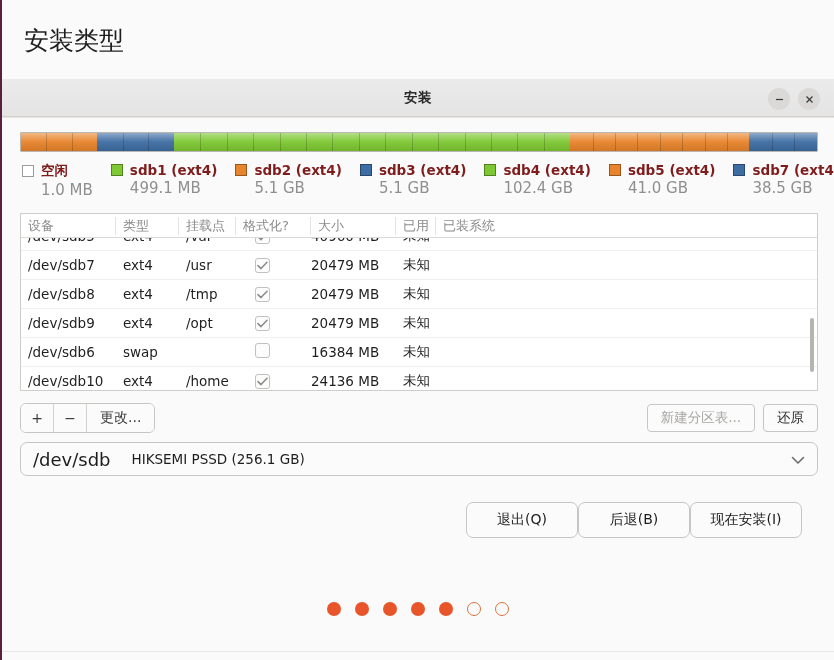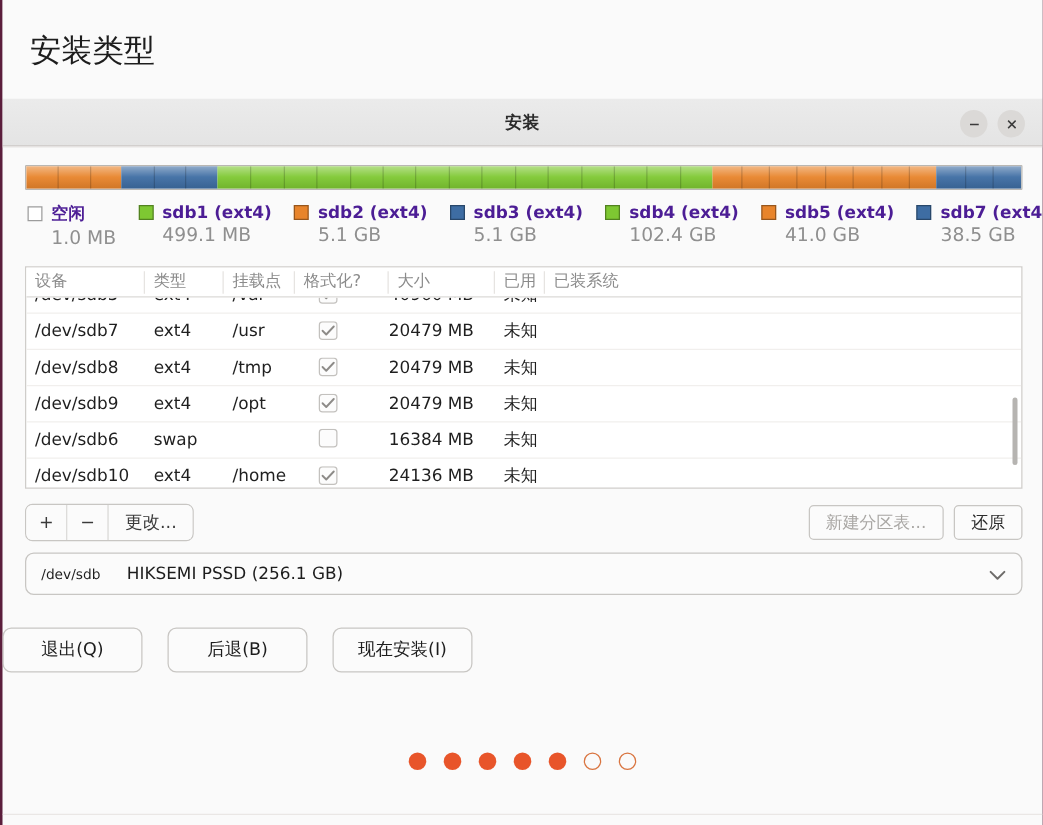--- a/index.html
+++ b/index.html
@@ -79,21 +79,21 @@
     display: flex; margin-top: 10px; padding-left: 2px;
     width: 820px;
   }
   .legend-item { display: flex; flex-direction: column; margin-right: 18px; }
   .legend-top { display: flex; align-items: center; }
   .legend-swatch {
     width: 12px; height: 12px; margin-right: 7px;
     border: 1px solid rgba(0,0,0,.35); flex: none;
   }
   .legend-label {
-    font-size: 13.5px; font-weight: bold; color: #4c1d95; white-space: nowrap;
+    font-size: 13.5px; font-weight: bold; color: #7f1d1d; white-space: nowrap;
   }
   .legend-size {
     font-size: 15px; color: #8f8f8f; margin-left: 19px; white-space: nowrap;
     margin-top: 1px;
   }
   .legend-item.free .legend-swatch { background: #fff; border: 1px solid #9c9c9c; }
 
   
   #table-wrap {
     margin: 14px 16px 0 18px;
@@ -171,27 +171,27 @@
   
   #boot-label {
     margin: 19px 0 0 20px; font-size: 14px; color: #1d1d1d;
   }
   #boot-select {
     margin: 9px 16px 0 18px; width: 798px; height: 34px;
     border: 1px solid #c8c6c3; border-radius: 7px;
     background: #fbfbfb; display: flex; align-items: center;
     padding: 0 12px; cursor: pointer;
   }
-  #boot-dev { font-size: 11px; color: #1d1d1d; text-align: center; }
+  #boot-dev { font-size: 18px; color: #1d1d1d; text-align: center; }
   #boot-model { font-size: 13.5px; color: #1d1d1d; margin-left: 21px; }
   #boot-chevron { margin-left: auto; }
 
   
   #actions {
-    margin: 26px 16px 0 0; display: flex; gap: 20px;
+    margin: 26px 16px 0 0; display: flex; justify-content: flex-end; gap: 0;
     padding-right: 16px;
   }
   .abtn {
     min-width: 112px; height: 36px;
     display: flex; align-items: center; justify-content: center;
     font-size: 14px; color: #1d1d1d;
     border: 1px solid #c8c6c3; border-radius: 7px;
     background: #fbfbfb; cursor: pointer; white-space: nowrap;
   }
 

